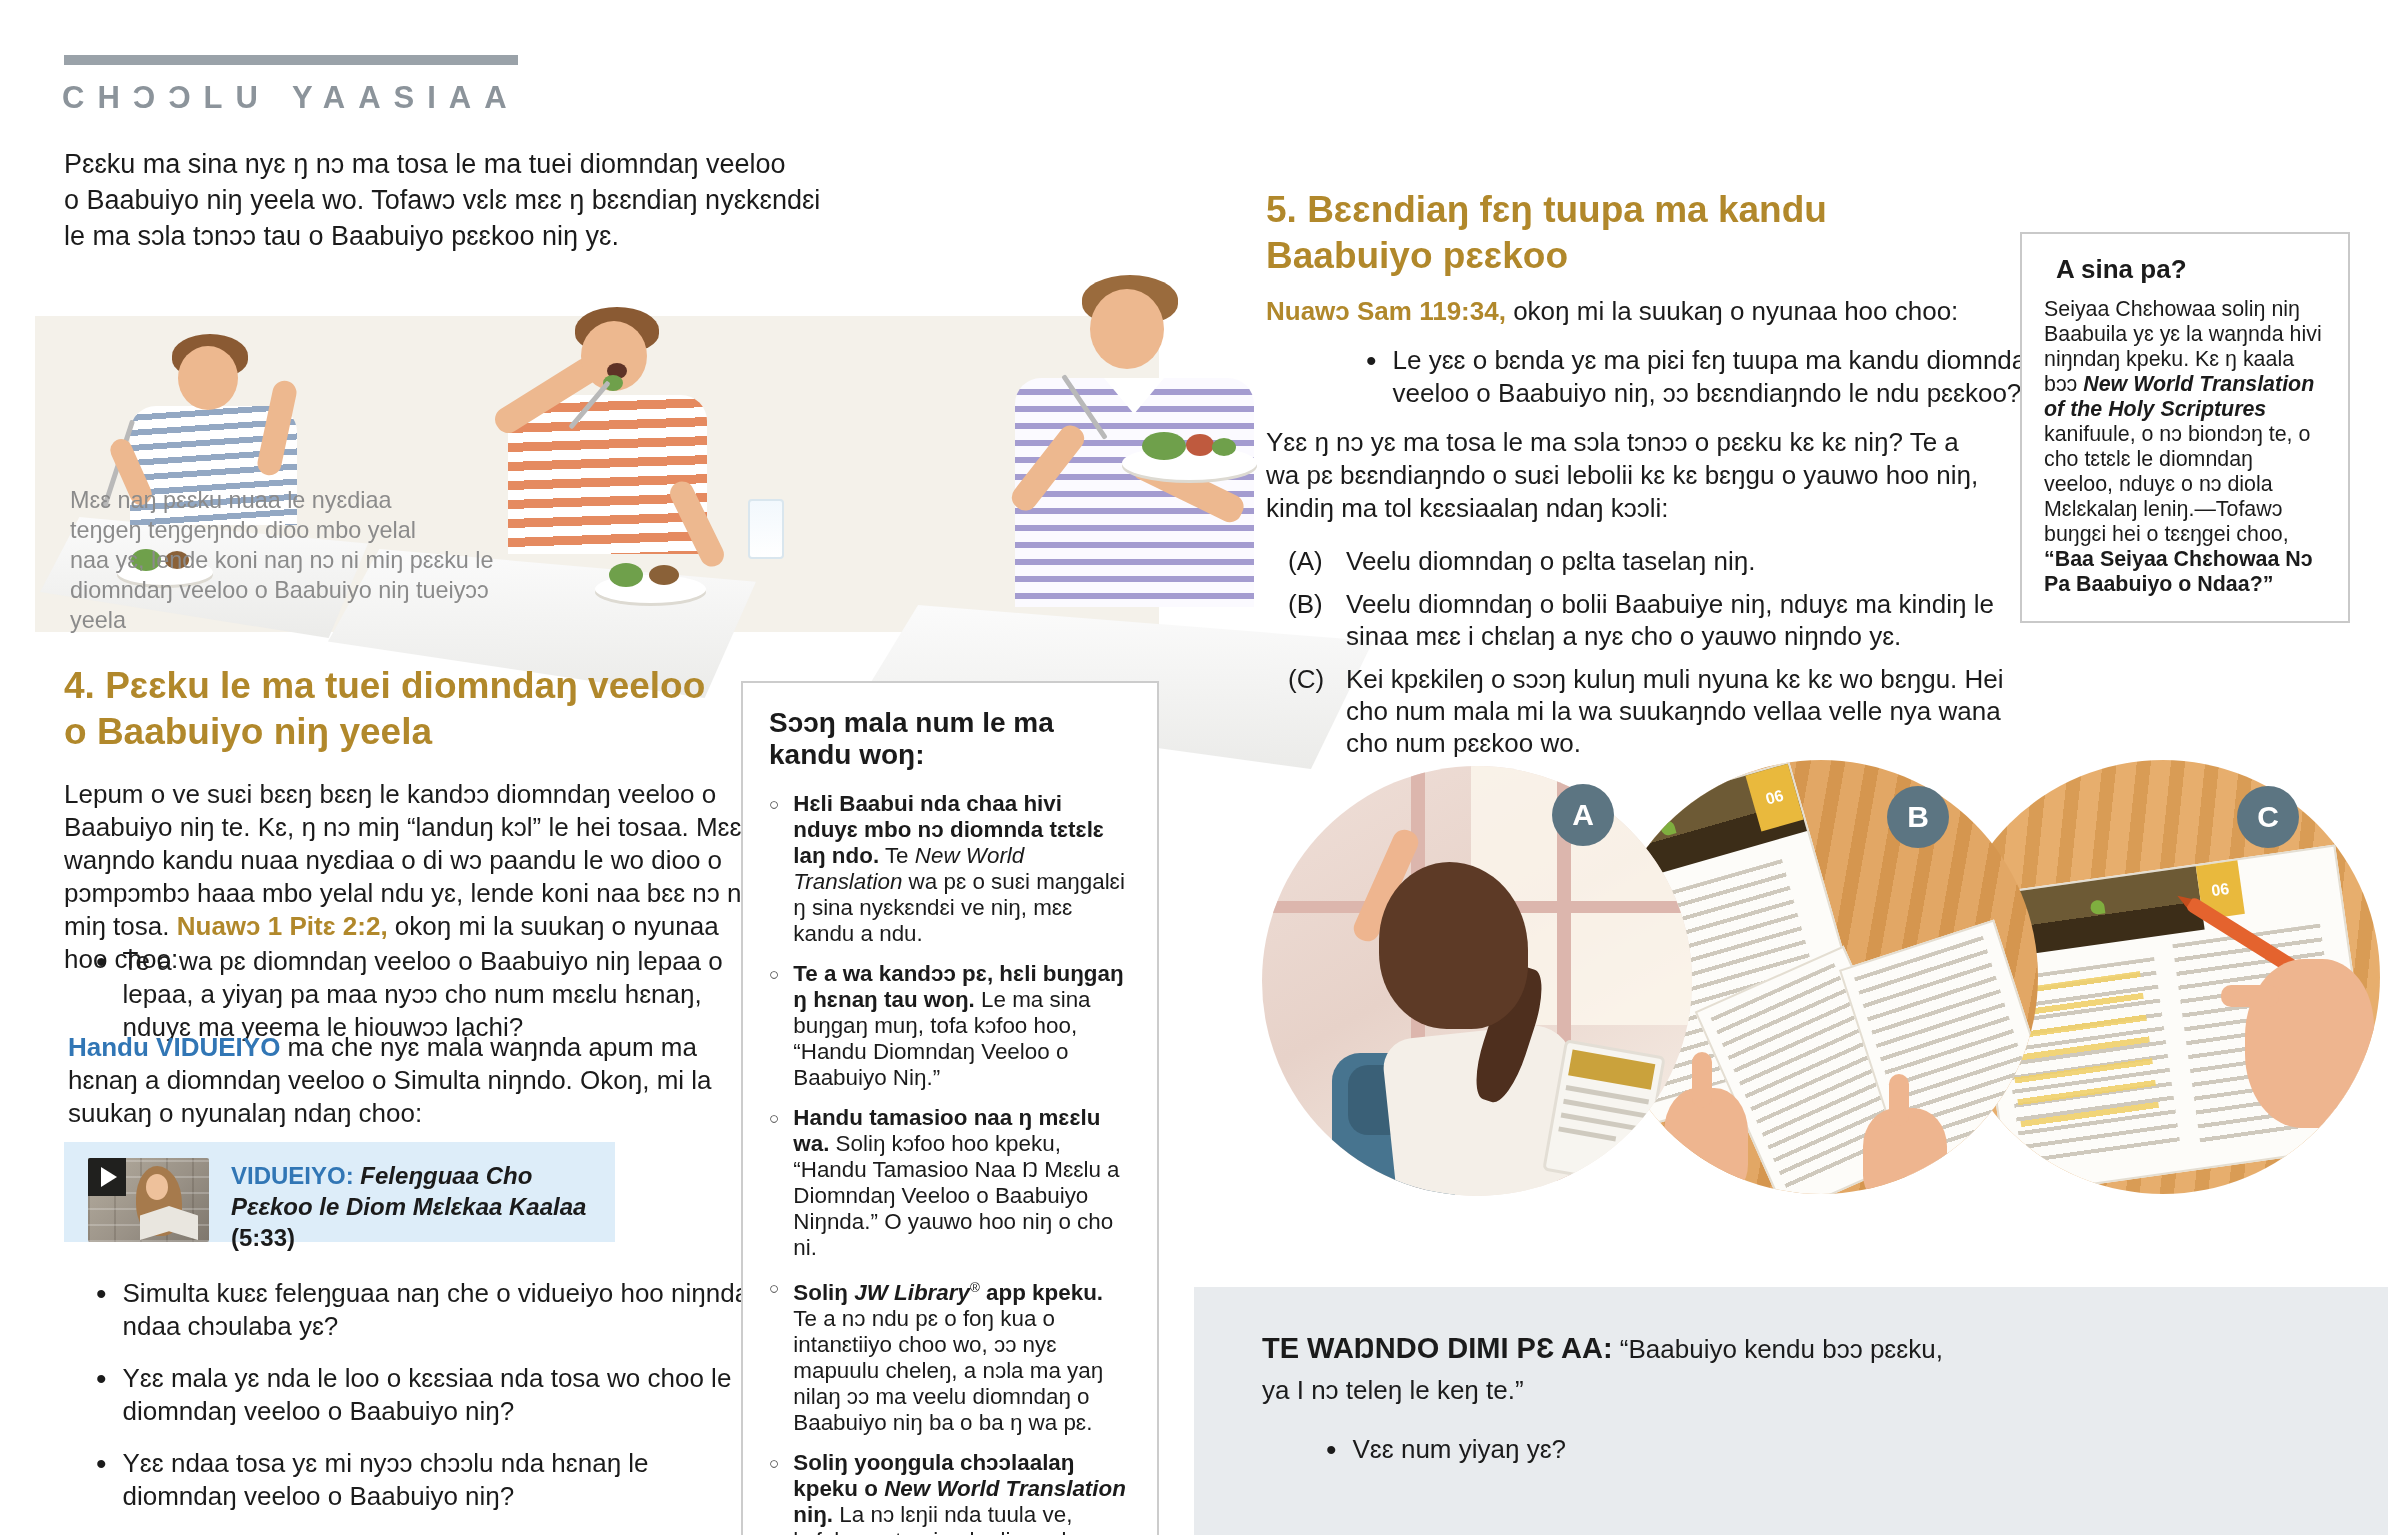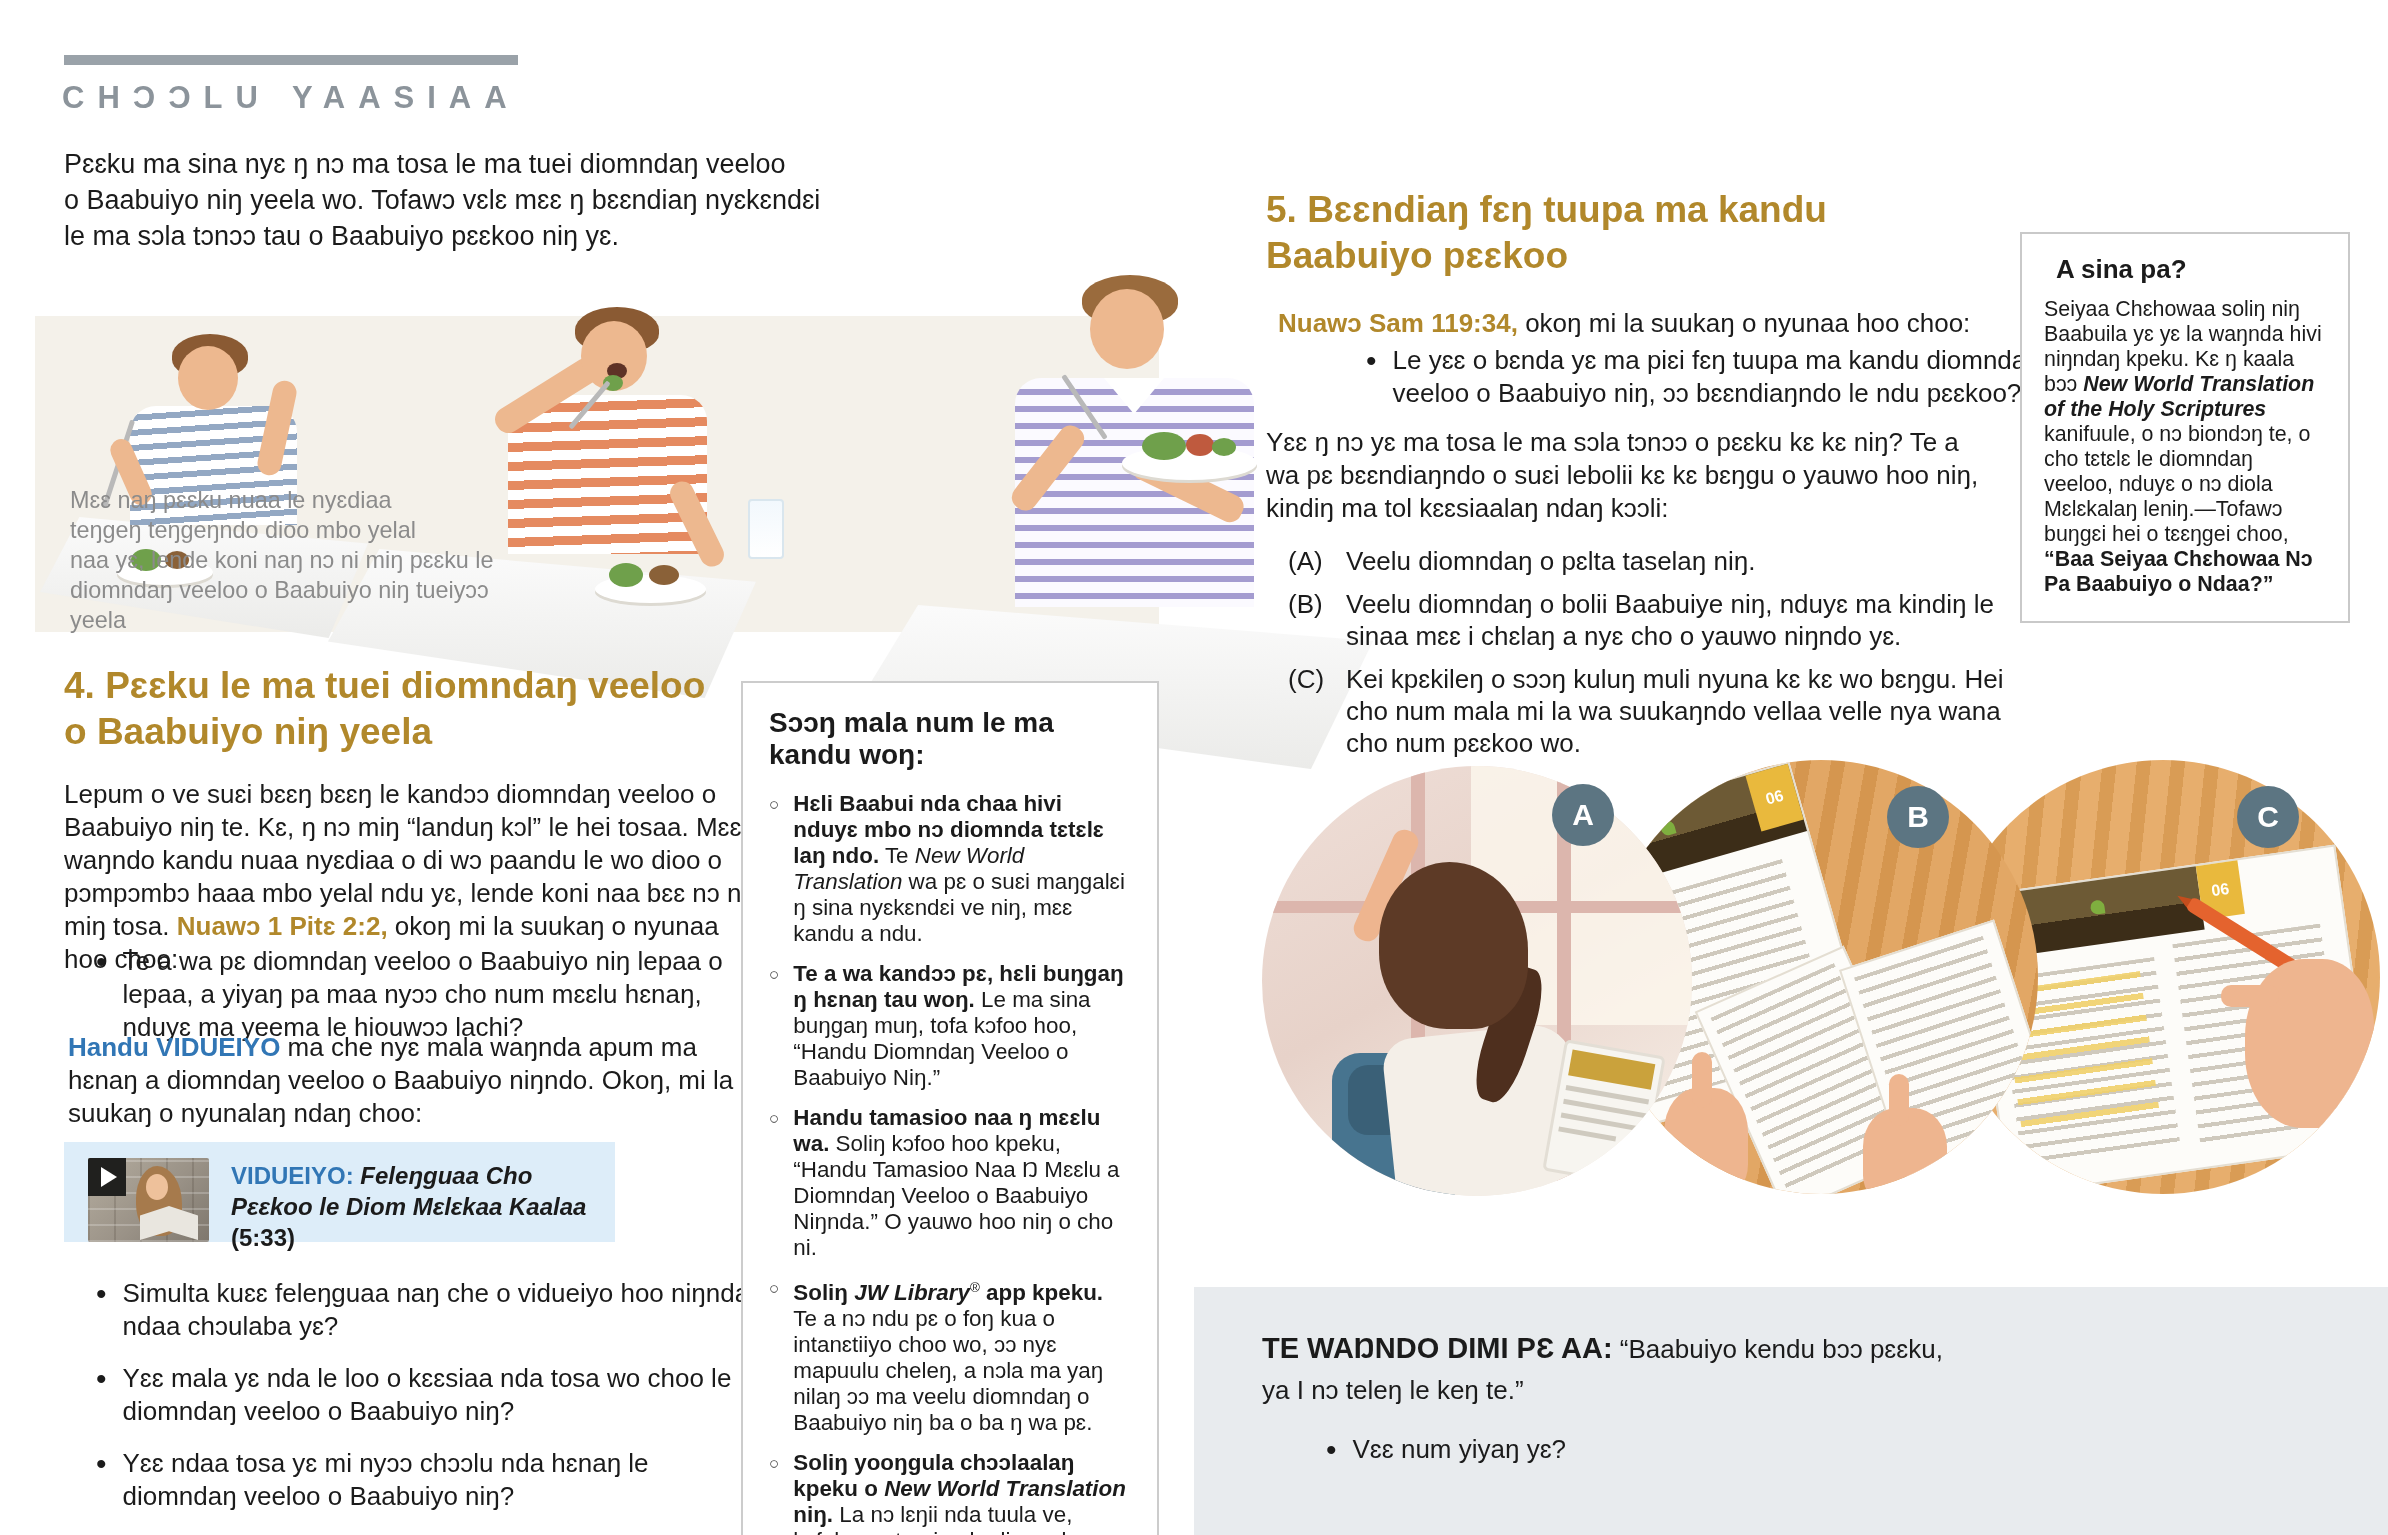--- a/index.html
+++ b/index.html
@@ -47,21 +47,21 @@
   
   .sidebox{left:741px;top:681px;width:418px;background:#ffffff;border:2px solid #cccccc;
            padding:24px 26px 22px 26px;box-sizing:border-box;}
   .sidebox-title{font-size:28px;font-weight:700;margin:0 0 20px 0;}
   .side-item{display:flex;align-items:flex-start;margin-bottom:14px;font-size:22.4px;line-height:26px;}
   .side-item::before{content:"\25CB";font-size:17px;line-height:26px;color:#444;margin-right:14px;flex:0 0 auto;position:relative;top:1px;}
   sup{font-size:.6em;}
 
   
   .h5{left:1266px;top:187px;width:756px;}
-  .scripline{left:1266px;top:295px;width:736px;font-size:26px;line-height:33px;margin:12px;}
+  .scripline{left:1266px;top:295px;width:736px;font-size:26px;line-height:33px;margin:0;}
   .bullet5{left:1366px;top:344px;width:712px;font-size:26px;line-height:33px;}
   .p5{left:1266px;top:426px;width:720px;font-size:26px;line-height:33px;margin:0;}
   .opts{left:1288px;top:545px;width:726px;font-size:26px;line-height:32px;}
   .opt{display:flex;margin-bottom:11px;}
   .opt-label{flex:0 0 58px;}
 
   .infobox{left:2020px;top:232px;width:330px;background:#ffffff;border:2px solid #c9c9c9;
            padding:20px 22px 24px 22px;box-sizing:border-box;}
   .infobox-title{font-size:26px;font-weight:700;margin:0 0 12px 12px;}
   .infobox-body{font-size:21.4px;line-height:25px;margin:0;}
@@ -199,21 +199,21 @@
 
   <h2 class="abs h-gold h4 pre">4. Pɛɛku le ma tuei diomndaŋ veeloo
 o Baabuiyo niŋ yeela</h2>
 
   <p class="abs s4body"><span>Lepum o ve suɛi bɛɛŋ bɛɛŋ le kandɔɔ diomndaŋ veeloo o Baabuiyo niŋ te. Kɛ, ŋ nɔ miŋ “landuŋ kɔl” le hei tosaa. Mɛɛ waŋndo kandu nuaa nyɛdiaa o di wɔ paandu le wo dioo o pɔmpɔmbɔ haaa mbo yelal ndu yɛ, lende koni naa bɛɛ nɔ ni miŋ tosa. </span><span class="b gold">Nuawɔ 1 Pitɛ 2:2,</span><span> okoŋ mi la suukaŋ o nyunaa hoo choo:</span></p>
 
   <div class="abs bullet1 bullet-row">
     <span>Te a wa pɛ diomndaŋ veeloo o Baabuiyo niŋ lepaa o lepaa, a yiyaŋ pa maa nyɔɔ cho num mɛɛlu hɛnaŋ, nduyɛ ma yeema le hiouwɔɔ lachi?</span>
   </div>
 
-  <p class="abs handu"><span class="b blue">Handu VIDUEIYO</span><span> ma che nyɛ mala waŋnda apum ma hɛnaŋ a diomndaŋ veeloo o Baabuiyo niŋndo. Okoŋ, mi la suukaŋ o nyunalaŋ ndaŋ choo:</span></p>
+  <p class="abs handu"><span class="b blue">Handu VIDUEIYO</span><span> ma che nyɛ mala waŋnda apum ma hɛnaŋ a diomndaŋ veeloo o Simulta niŋndo. Okoŋ, mi la suukaŋ o nyunalaŋ ndaŋ choo:</span></p>
 
   <div class="abs video-box"></div>
   <div class="abs thumb">
     <div class="stones"></div>
     <div class="hair"></div>
     <div class="face"></div>
     <div class="bookv"></div>
     <div class="play-btn"></div>
   </div>
   <div class="abs video-text"><span class="b blue">VIDUEIYO:</span> <span class="bi">Feleŋguaa Cho Pɛɛkoo le Diom Mɛlɛkaa Kaalaa</span> <span class="b">(5:33)</span></div>

